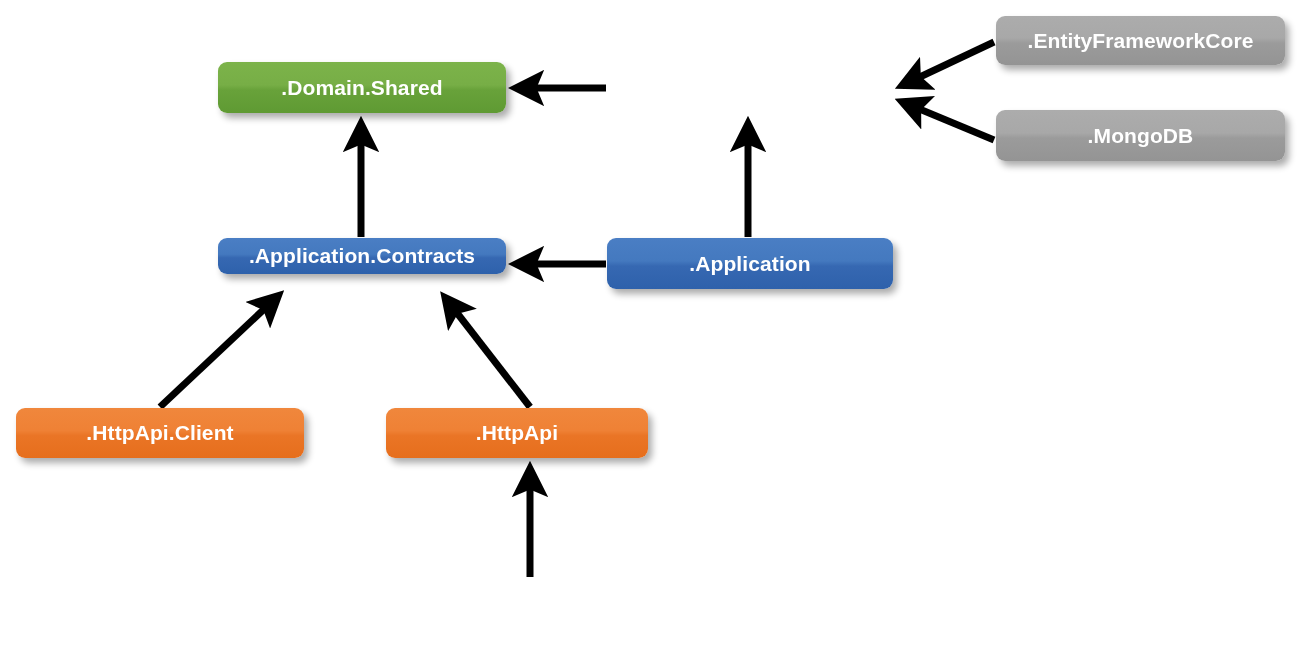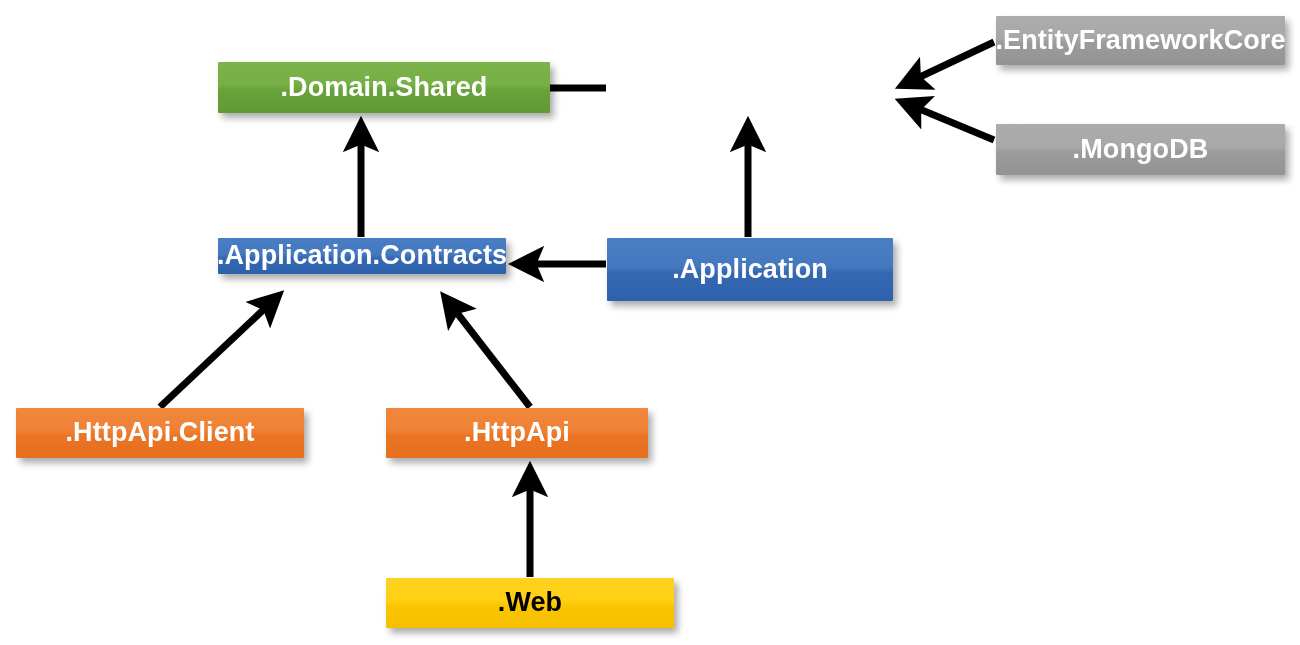--- a/index.html
+++ b/index.html
@@ -26,24 +26,24 @@
     height: 645px;
     pointer-events: none;
   }
   .node {
     position: absolute;
     display: flex;
     align-items: center;
     justify-content: center;
     box-sizing: border-box;
     font-weight: bold;
-    font-size: 27px;
+    font-size: 21px;
     letter-spacing: 0.1px;
     text-align: center;
-    border-radius: 1px;
+    border-radius: 9px;
     box-shadow: 4px 5px 7px rgba(0, 0, 0, 0.33);
     z-index: 3;
     user-select: none;
   }
   .node-label {
     display: block;
     line-height: 1;
     padding-bottom: 1px;
   }
   
@@ -92,46 +92,43 @@
 
     <line x1="606" y1="264" x2="519" y2="264" stroke="#000000" stroke-width="7" marker-end="url(#arrowhead)"></line>
 
     <line x1="160" y1="407" x2="276" y2="298" stroke="#000000" stroke-width="7" marker-end="url(#arrowhead)"></line>
 
     <line x1="530" y1="407" x2="447" y2="300" stroke="#000000" stroke-width="7" marker-end="url(#arrowhead)"></line>
 
     <line x1="530" y1="577" x2="530" y2="472" stroke="#000000" stroke-width="7" marker-end="url(#arrowhead)"></line>
   </svg>
 
-  <div class="node green" style="left: 218px; top: 62px; width: 332px; height: 51px;">
+  <div class="node green" style="left: 218px; top: 62px; width: 288px; height: 51px;">
     <span class="node-label">.Domain.Shared</span>
   </div>
 
 
   <div class="node gray" style="left: 996px; top: 16px; width: 289px; height: 49px;">
     <span class="node-label">.EntityFrameworkCore</span>
   </div>
 
-  <div class="node gray" style="left: 996px; top: 124px; width: 289px; height: 51px;">
+  <div class="node gray" style="left: 996px; top: 110px; width: 289px; height: 51px;">
     <span class="node-label">.MongoDB</span>
   </div>
 
   <div class="node blue" style="left: 218px; top: 238px; width: 288px; height: 36px;">
     <span class="node-label">.Application.Contracts</span>
   </div>
 
-  <div class="node blue" style="left: 607px; top: 238px; width: 286px; height: 63px;">
+  <div class="node blue" style="left: 607px; top: 238px; width: 286px; height: 51px;">
     <span class="node-label">.Application</span>
   </div>
 
   <div class="node orange" style="left: 16px; top: 408px; width: 288px; height: 50px;">
     <span class="node-label">.HttpApi.Client</span>
   </div>
 
   <div class="node orange" style="left: 386px; top: 408px; width: 262px; height: 50px;">
     <span class="node-label">.HttpApi</span>
   </div>
 
-  <div class="node yellow" style="left: 386px; top: 578px; width: 288px; height: 50px;">
-    <span class="node-label">.Web</span>
-  </div>
 
 </div>
 
 </body></html>

